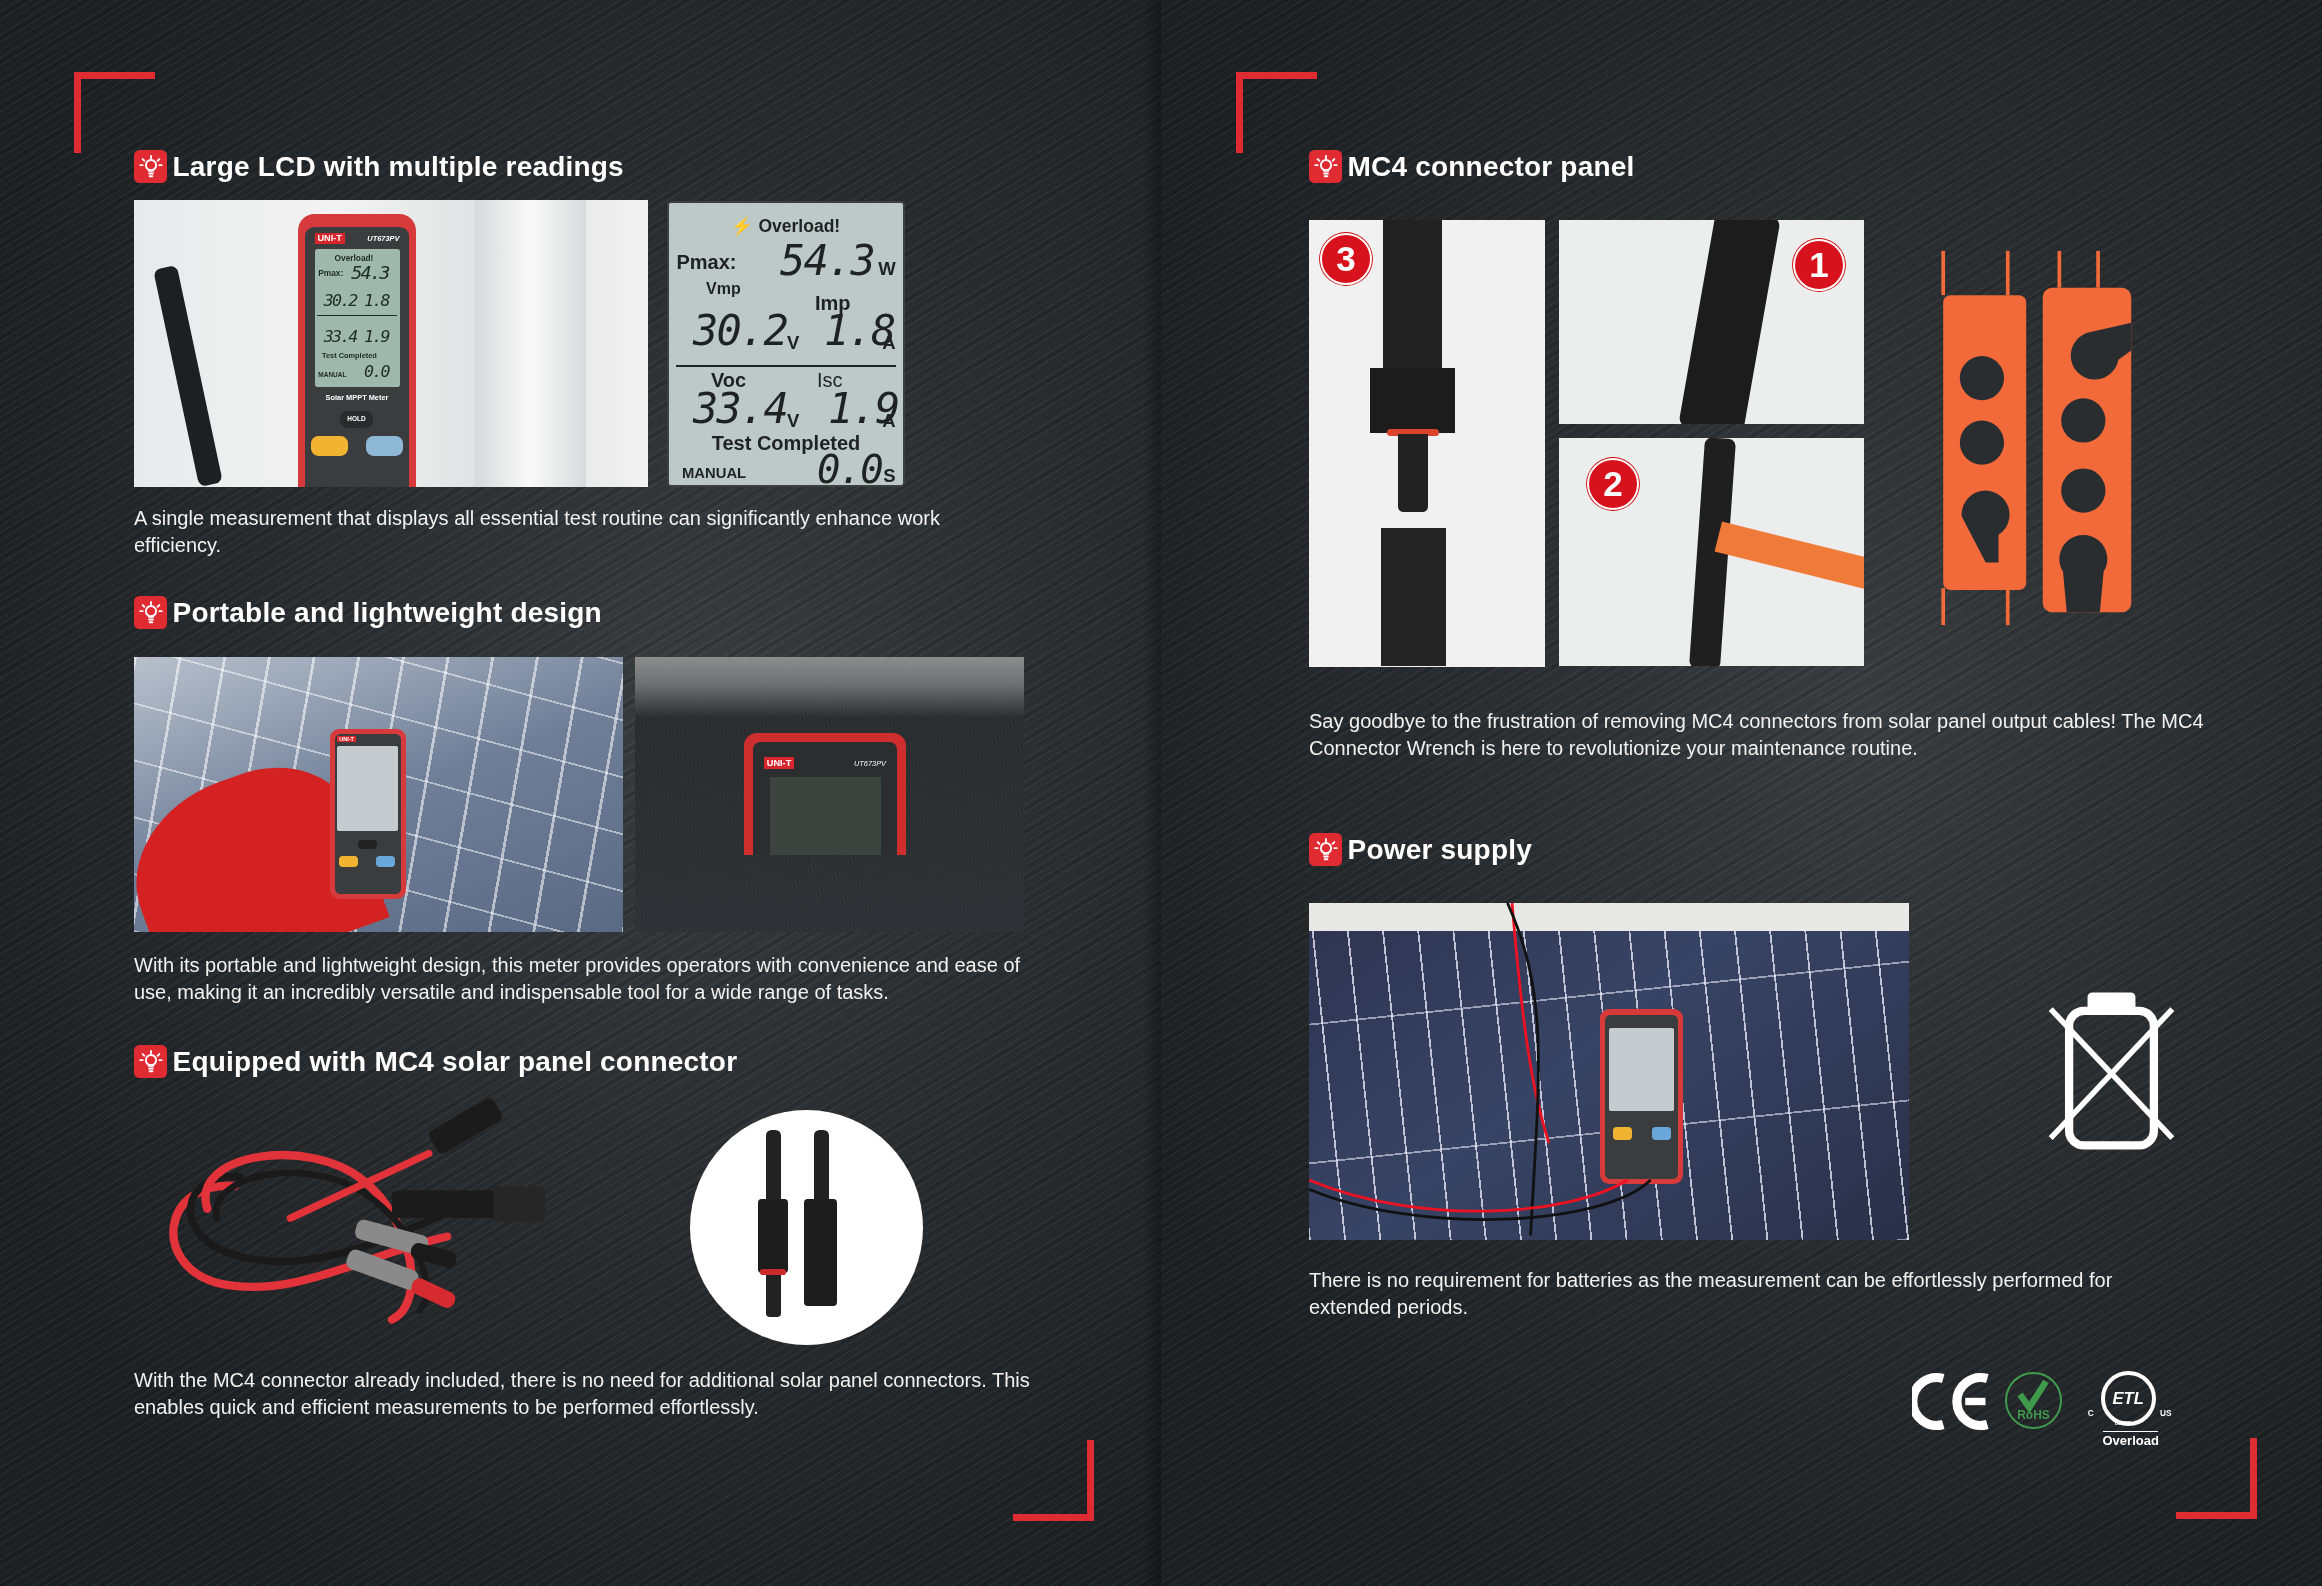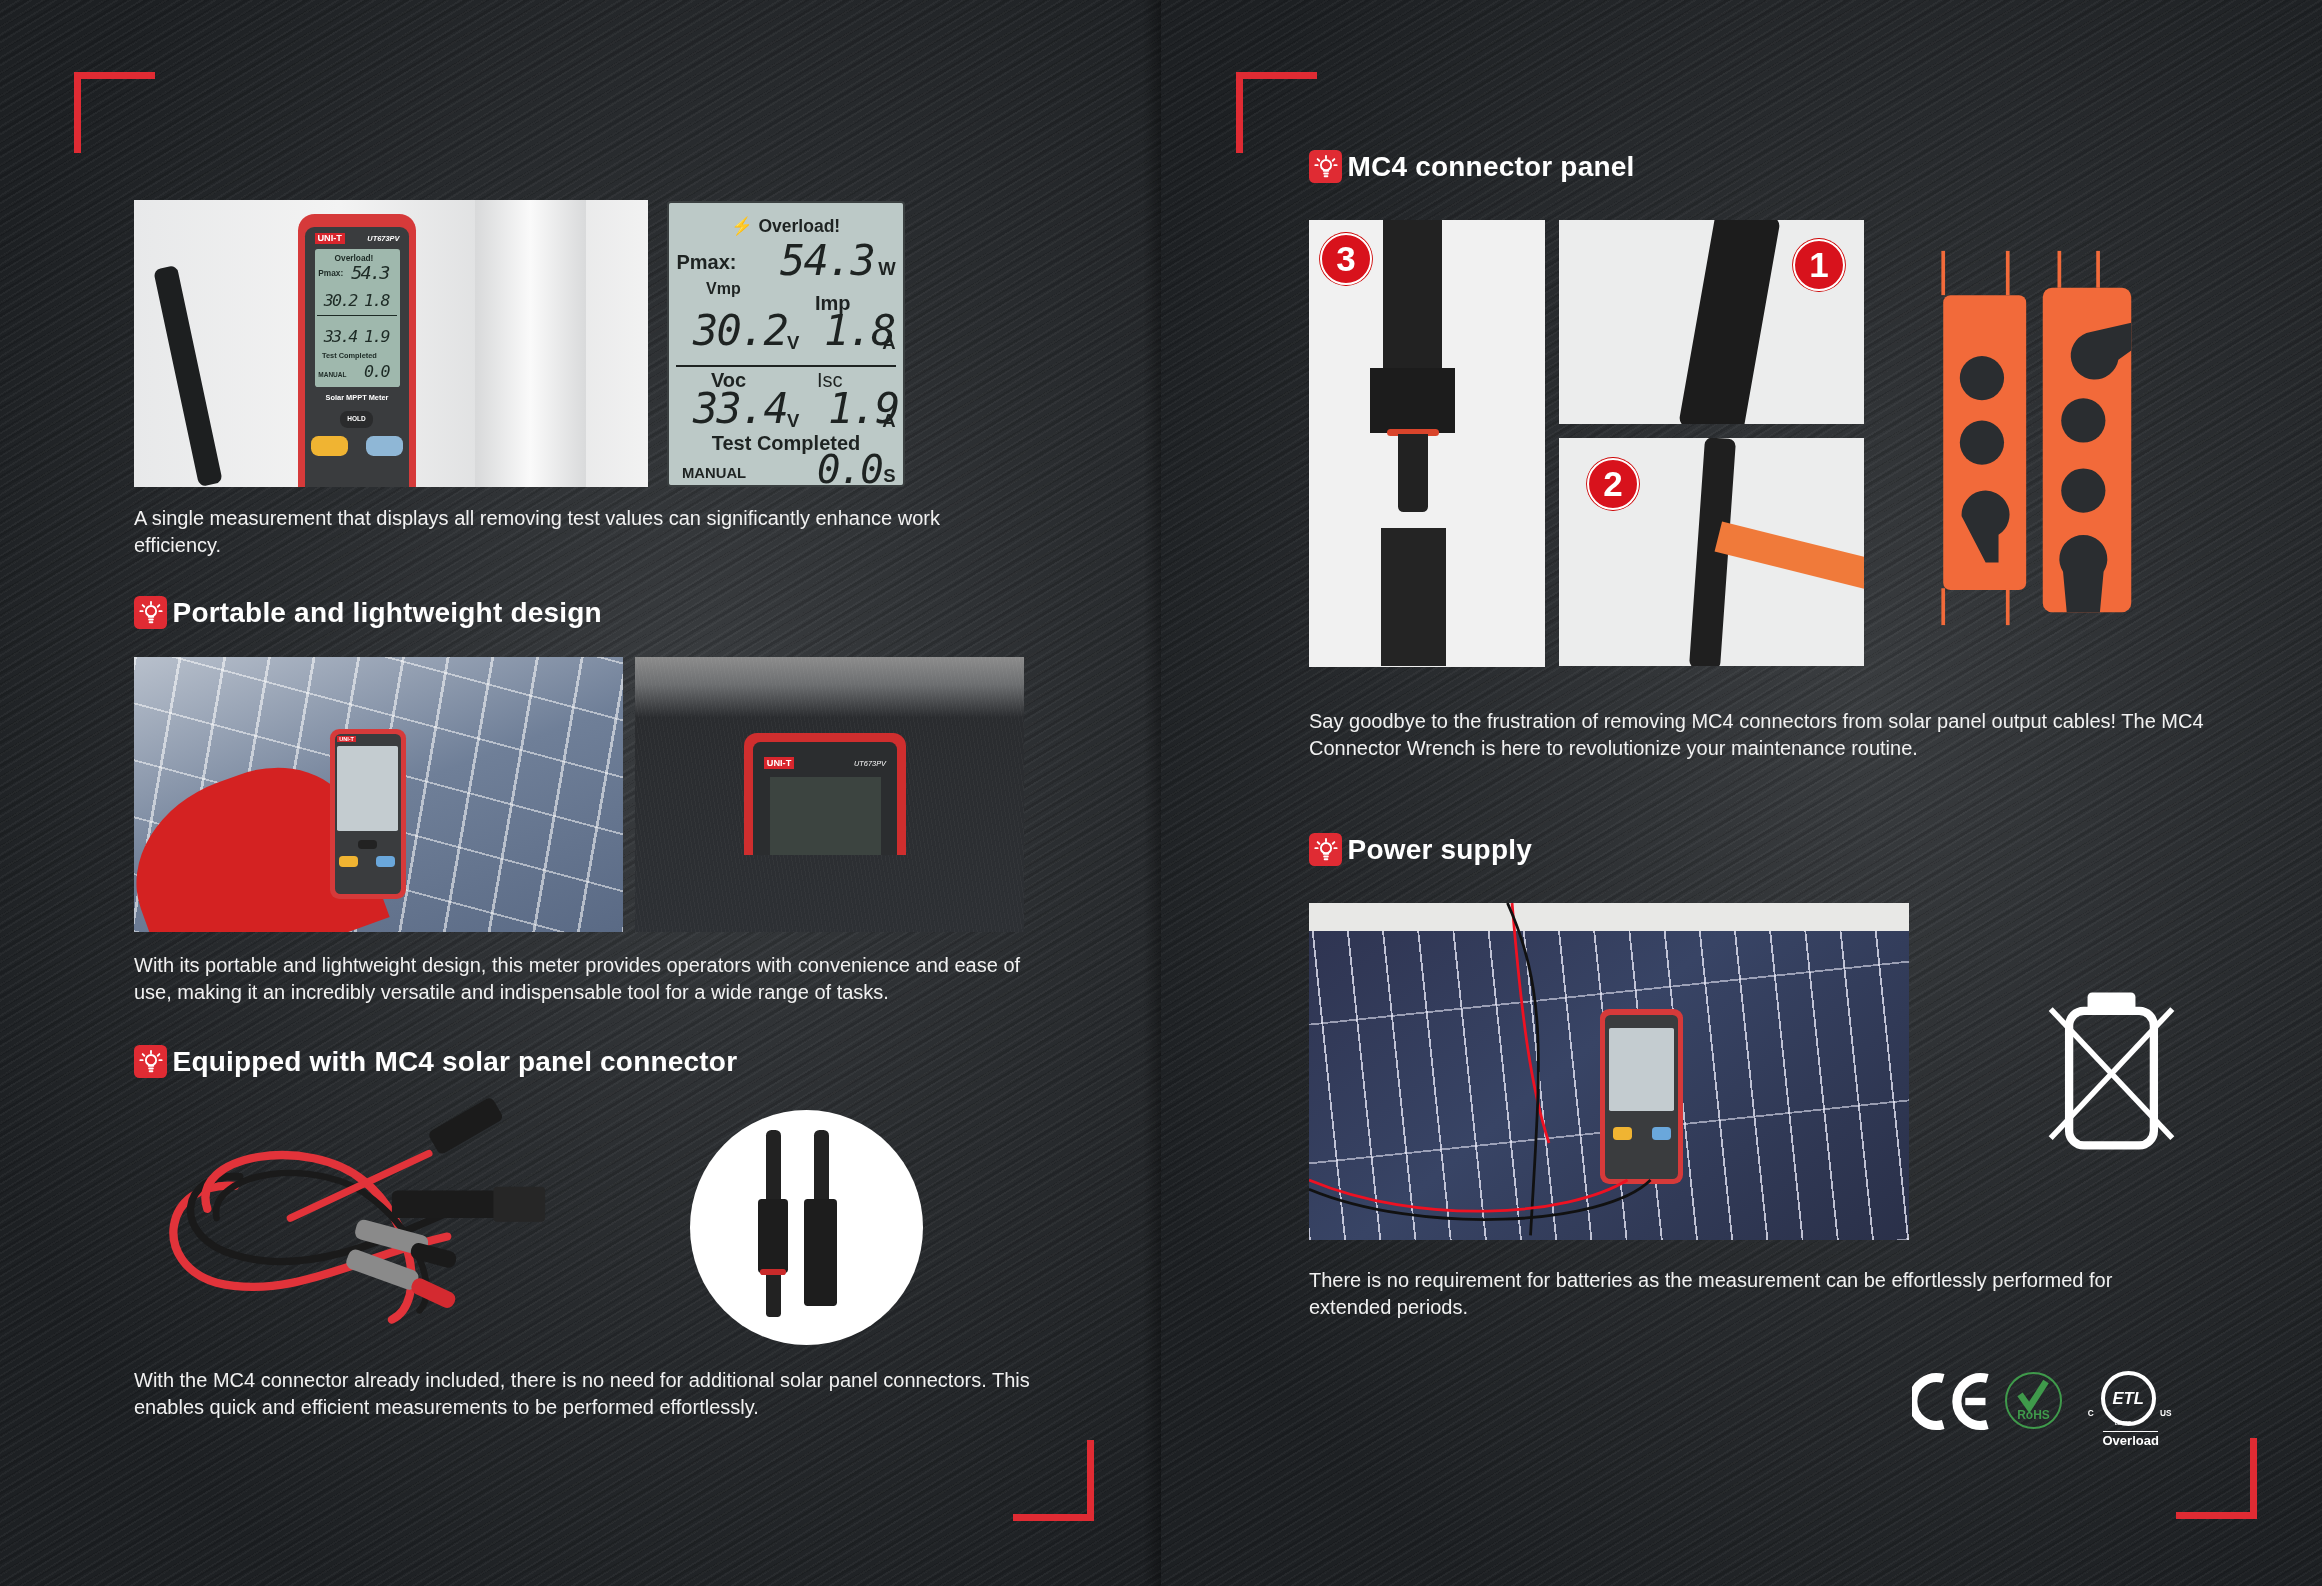--- a/index.html
+++ b/index.html
@@ -33,20 +33,32 @@
     border:2.8px solid #fff;box-shadow:0 0 0 0.9px #c00;}
   .cert{position:absolute;}
 </style>
 </head>
 <body>
 
 <div class="page left">
   <div class="corner tl" style="left:74px;top:72px;"></div>
   <div class="corner br" style="left:1013px;top:1440px;"></div>
 
+  <div class="heading" style="left:134px;top:148px;">
+    <span class="hicon">
+      <svg width="26" height="26" viewBox="0 0 28 28">
+          <g stroke="#fff" stroke-width="2" fill="none" stroke-linecap="round">
+            <circle cx="14" cy="12" r="5.5"></circle>
+            <path d="M11.5 18h5M12 21h4M12.5 24h3"></path>
+            <path d="M14 2v2.5M5 5.5l1.8 1.8M23 5.5l-1.8 1.8M2.5 12h2.5M23 12h2.5"></path>
+          </g>
+        </svg>
+    </span>
+    <span class="htext">Large LCD with multiple readings</span>
+  </div>
 
   <div class="img" style="left:134px;top:200px;width:514px;height:287px;background:linear-gradient(90deg,#e8e9ea 0%,#f3f3f3 40%,#dfe0e1 70%,#f2f2f2 100%);">
     <div style="position:absolute;left:42px;top:65px;width:24px;height:222px;background:#1d1f20;transform:rotate(-12deg);border-radius:7.4px;"></div>
     <div style="position:absolute;left:341px;top:0;width:111px;height:287px;background:linear-gradient(90deg,#d8d9da,#fafafa,#d9dadb);"></div>
     <div style="position:absolute;left:164px;top:14px;width:118px;height:277px;background:#d63a3a;border-radius:16.6px 16.6px 0 0;">
       <div style="position:absolute;left:7.4px;top:13px;right:7.4px;bottom:0;background:#3a3c3e;border-radius:9.2px 9.2px 0 0;"></div>
       <div style="position:absolute;left:16.6px;top:18.5px;background:#d8262d;font-size:9.2px;font-weight:bold;padding:0.9px 2.8px;">UNI-T</div>
       <div style="position:absolute;right:16.6px;top:20px;font-size:7.4px;font-style:italic;font-weight:bold;">UT673PV</div>
       <div style="position:absolute;left:16.6px;top:35px;width:85px;height:138px;background:#9fb8ad;border-radius:2.8px;color:#1d2a25;font-size:8.3px;font-weight:bold;">
         <div style="position:absolute;left:20px;top:3.7px;">Overload!</div>
@@ -88,21 +100,21 @@
     <div class="seg" style="position:absolute;left:24px;top:181px;font-size:42px;">33.4</div>
     <div style="position:absolute;left:118px;top:207px;font-size:18.5px;font-weight:bold;">V</div>
     <div class="seg" style="position:absolute;left:159px;top:181px;font-size:42px;">1.9</div>
     <div style="position:absolute;right:7.4px;top:207px;font-size:18.5px;font-weight:bold;">A</div>
     <div class="row" style="top:229px;text-align:center;font-size:20px;font-weight:bold;">Test Completed</div>
     <div style="position:absolute;left:13px;top:262px;font-size:14.8px;font-weight:bold;">MANUAL</div>
     <div class="seg" style="position:absolute;left:148px;top:244px;font-size:39px;">0.0</div>
     <div style="position:absolute;right:7.4px;top:262px;font-size:18.5px;font-weight:bold;">S</div>
   </div>
 
-  <div class="para" style="left:134px;top:505px;width:886px;">A single measurement that displays all removing test values can significantly enhance work efficiency.</div>
+  <div class="para" style="left:134px;top:505px;width:886px;">A single measurement that displays all essential test routine can significantly enhance work efficiency.</div>
 
   <div class="heading" style="left:134px;top:594px;">
     <span class="hicon">
       <svg width="26" height="26" viewBox="0 0 28 28">
           <g stroke="#fff" stroke-width="2" fill="none" stroke-linecap="round">
             <circle cx="14" cy="12" r="5.5"></circle>
             <path d="M11.5 18h5M12 21h4M12.5 24h3"></path>
             <path d="M14 2v2.5M5 5.5l1.8 1.8M23 5.5l-1.8 1.8M2.5 12h2.5M23 12h2.5"></path>
           </g>
         </svg>

